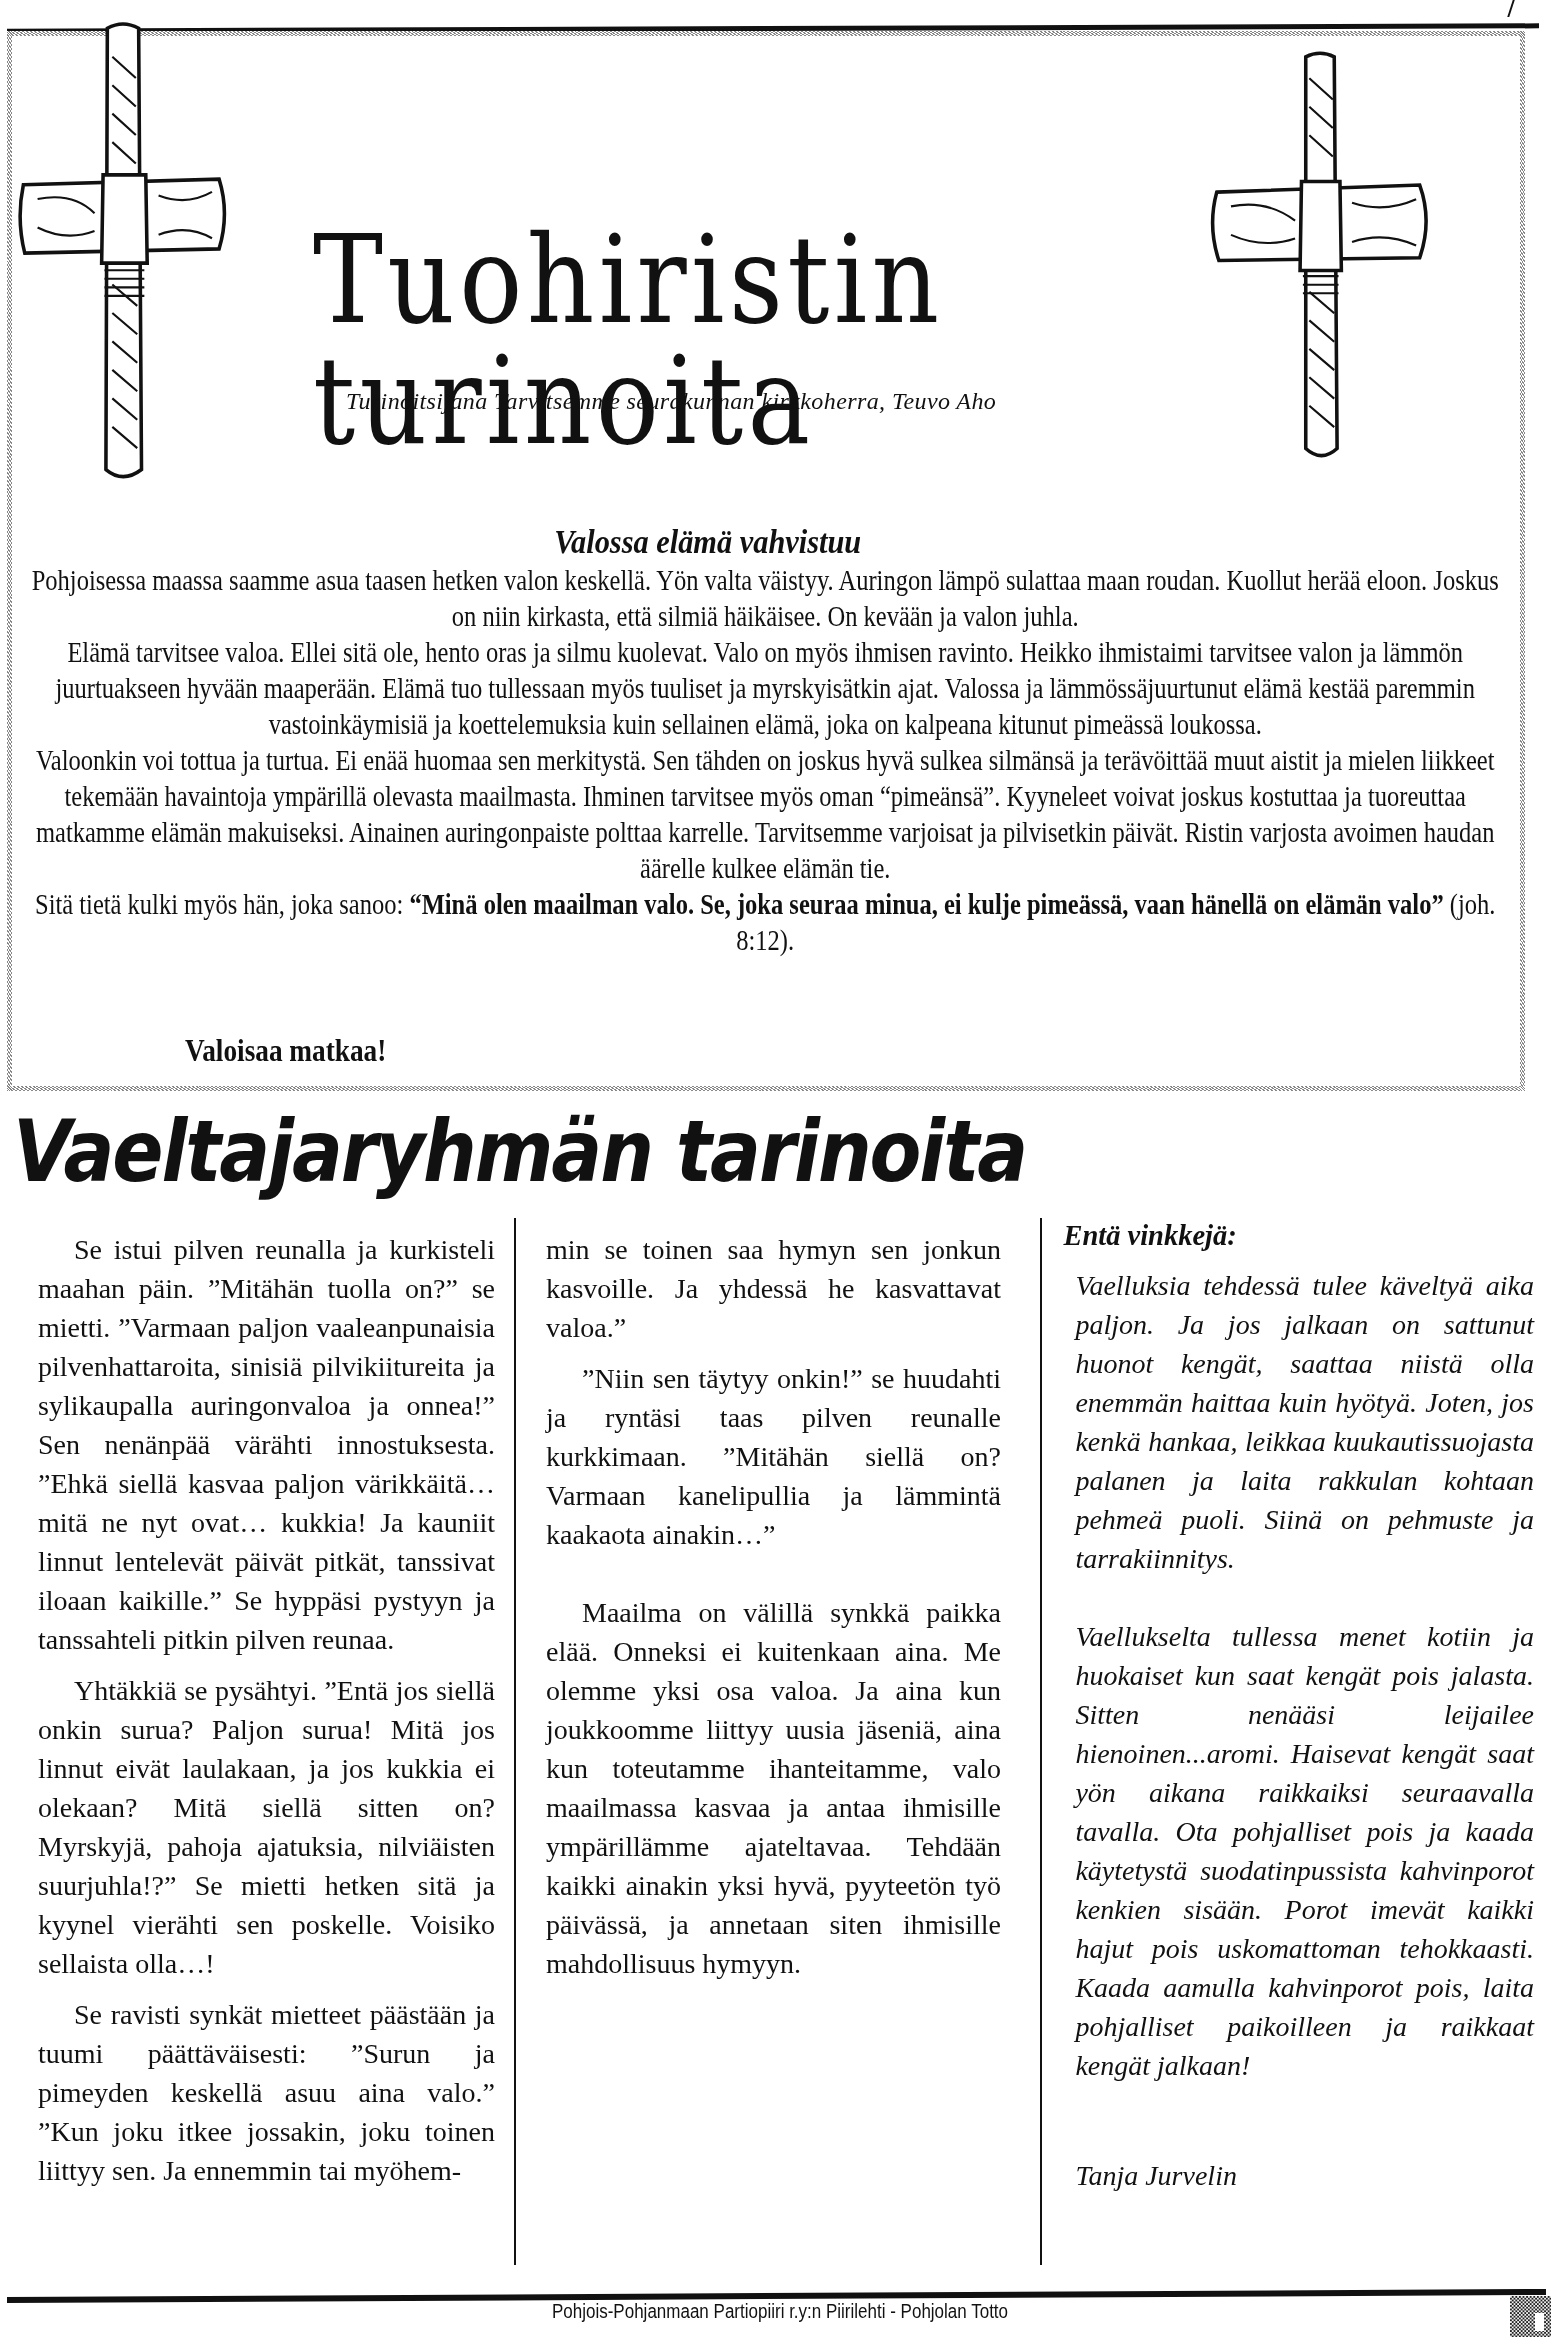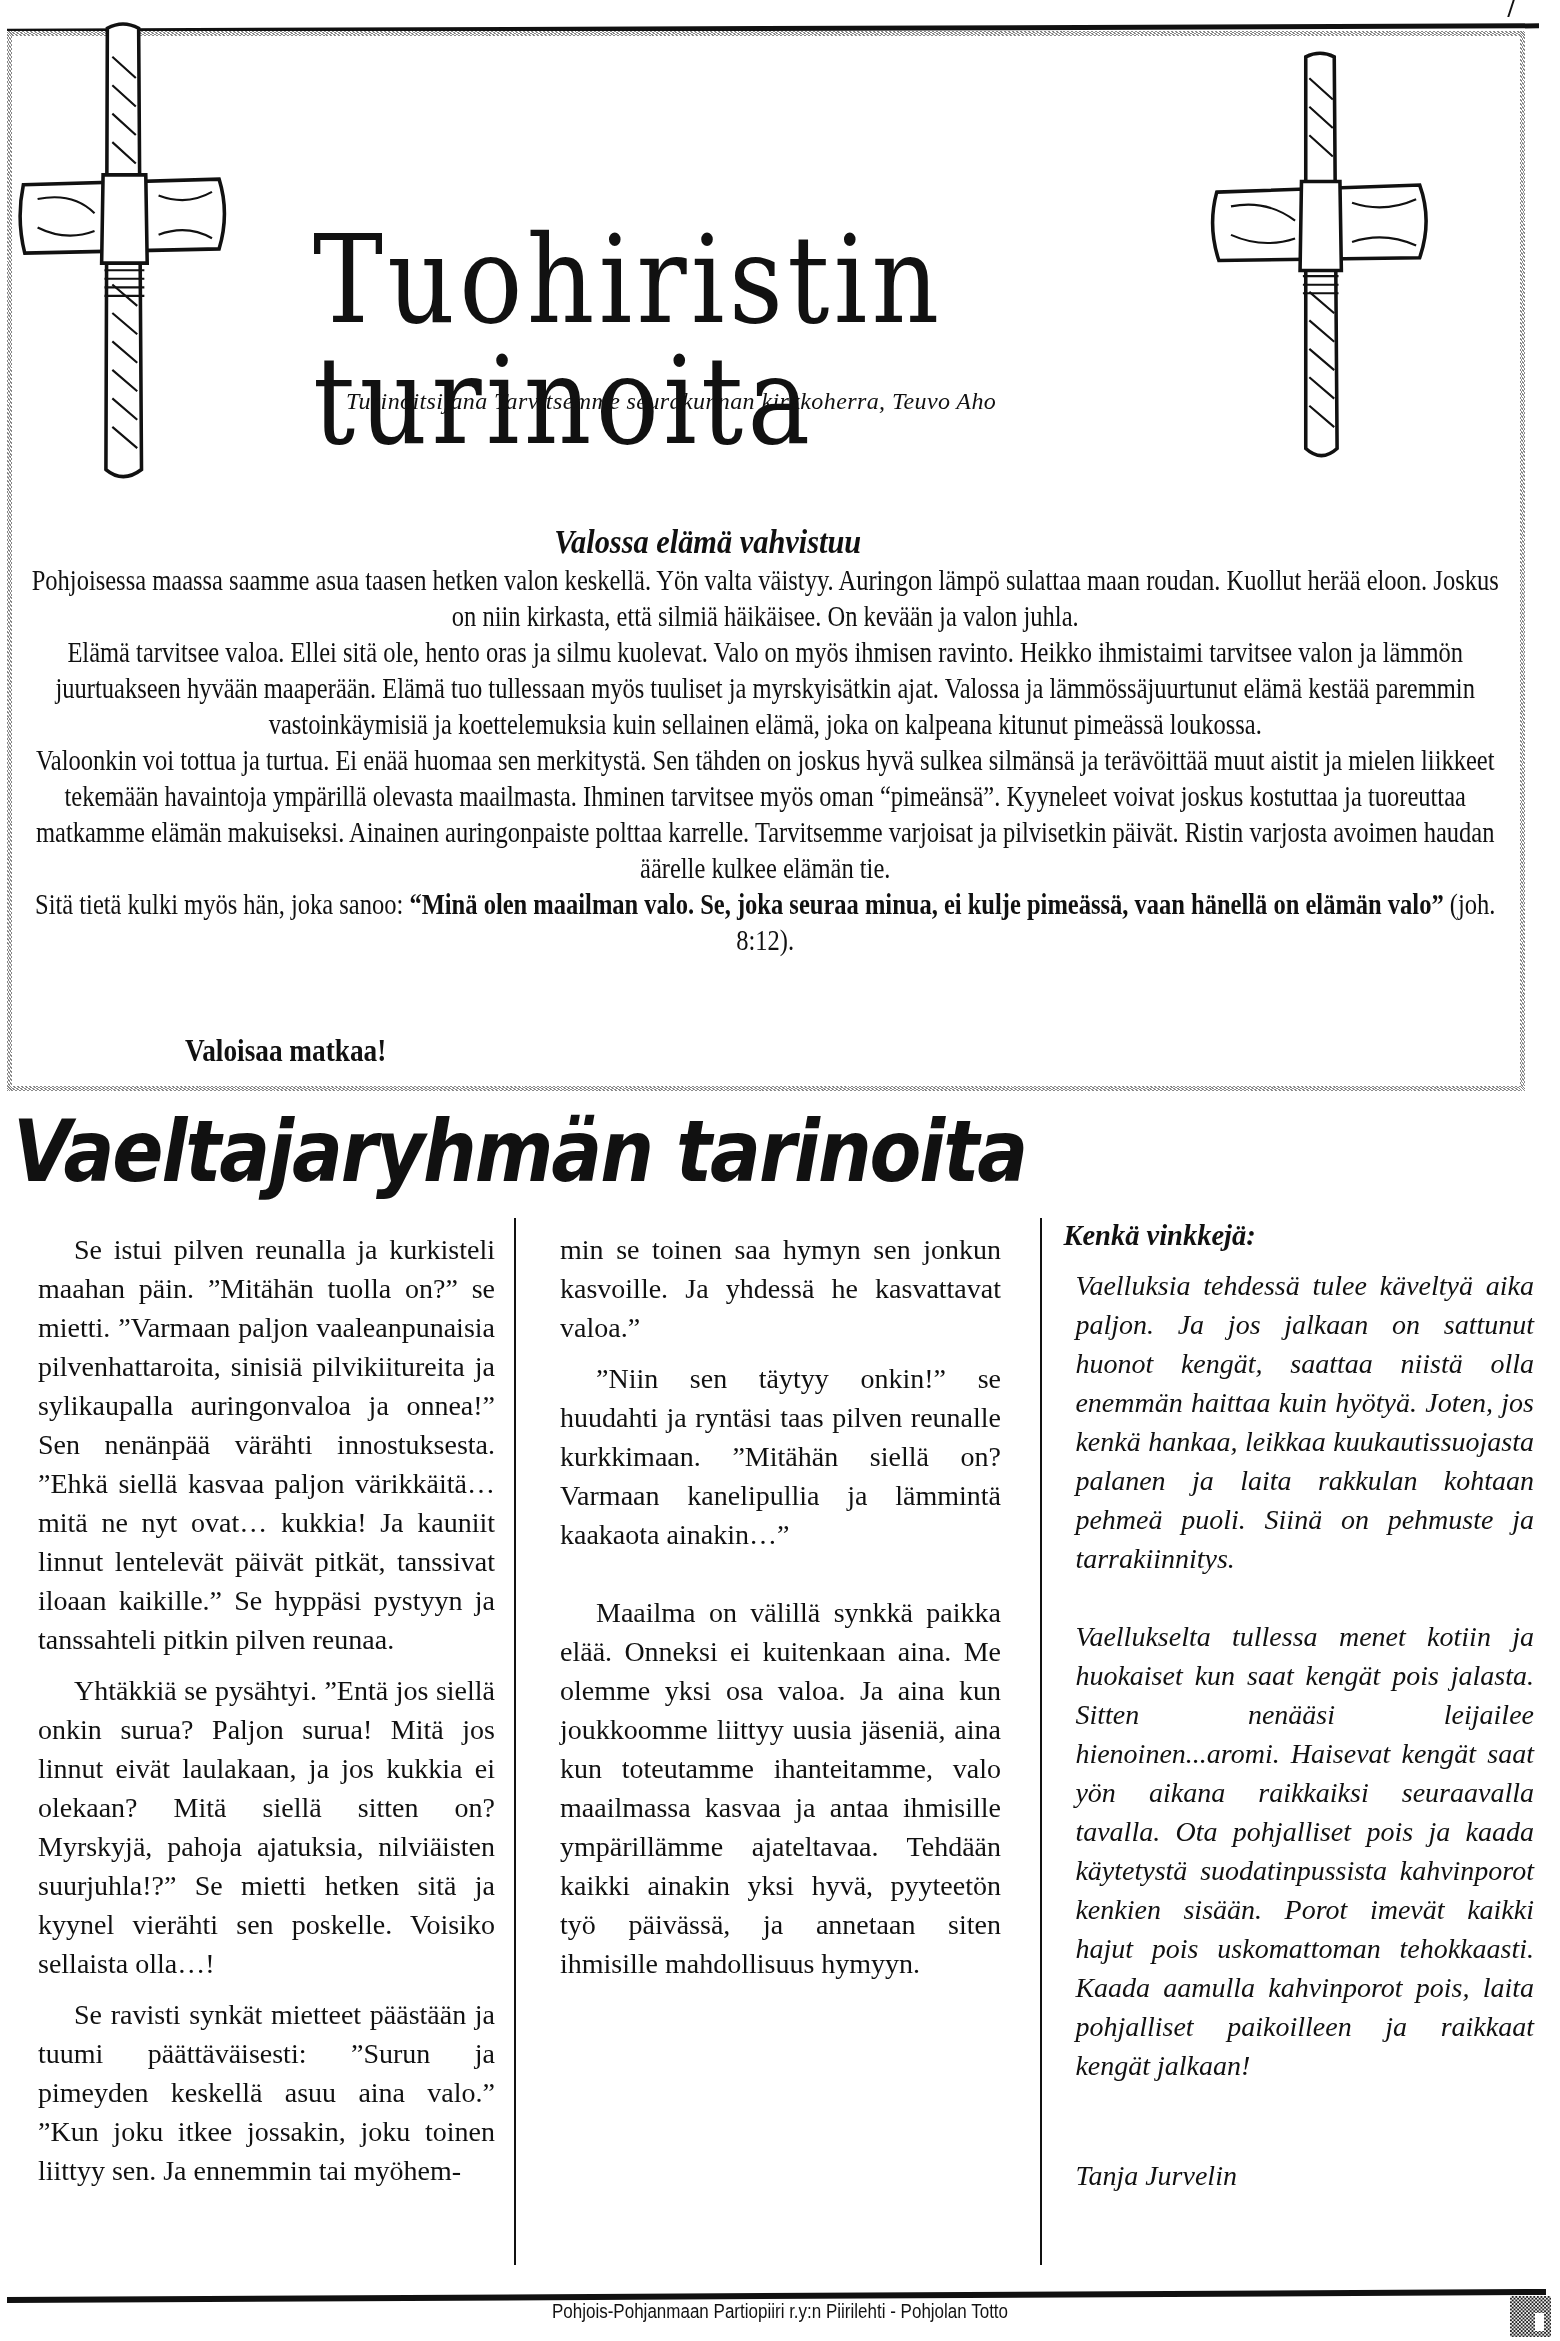--- a/index.html
+++ b/index.html
@@ -16,21 +16,21 @@
   .subtitle { position: absolute; left: 346px; top: 388px; font-style: italic; font-size: 24px; letter-spacing: 0.4px; }
   .top-article { position: absolute; left: 26px; top: 524px; width: 1482px; text-align: center; }
   .top-article h2 { margin: 0 0 2.8px 0; font-style: italic; font-weight: bold; font-size: 33px; line-height: 1.1; transform: scaleX(0.92); transform-origin: left; }
   .top-article p { margin: 0; font-size: 28.5px; line-height: 36px; transform: scaleX(0.86); transform-origin: left; width: 116%; }
   .top-article .bold { font-weight: bold; }
   .closing { position: absolute; left: 185px; top: 1033px; font-weight: bold; font-size: 31px; transform: scaleX(0.88); transform-origin: left; }
   .big-heading { position: absolute; left: 13px; top: 1108px; font-family: "DejaVu Sans", sans-serif; font-weight: bold; font-style: italic; font-size: 77px; letter-spacing: -2.1px; line-height: 1; transform: scaleX(0.98) scaleY(1.12); transform-origin: left top; }
   .cols { position: absolute; left: 0; top: 1218px; width: 1560px; height: 1047px; }
   .col { position: absolute; top: 0; box-sizing: border-box; }
   .col1 { left: 26px; width: 481px; }
-  .col2 { left: 514px; width: 499px; border-left: 2.1px solid #111; padding-left: 32px; height: 1047px; }
+  .col2 { left: 514px; width: 499px; border-left: 2.1px solid #111; padding-left: 18px; height: 1047px; }
   .col3 { left: 1040px; width: 506px; border-left: 2.1px solid #111; padding-left: 21.4px; height: 1047px; }
   .col p { margin: 12px; font-size: 28px; line-height: 39px; text-align: justify; }
   .col p.indent { text-indent: 36px; }
   .col p.gap { margin-top: 39px; }
   .col3 p { font-style: italic; }
   .col3 h3 { margin: 0; font-style: italic; font-weight: bold; font-size: 28.5px; line-height: 36px; }
   .signature { text-align: right; margin-top: 71px !important; font-style: italic; padding-right: 7.1px; }
   .bottom-rule { position: absolute; left: 7.1px; top: 2293px; width: 1539px; height: 5.7px; background: #111; transform: rotate(-0.3deg); }
   .footer { position: absolute; left: 0; top: 2300px; width: 1560px; text-align: center; font-family: "Liberation Sans", sans-serif; font-size: 20px; transform: scaleX(0.85); }
   .corner-mark { position: absolute; left: 1510px; top: 2296px; width: 41px; height: 41px;
@@ -94,21 +94,21 @@
     <p class="indent">Se istui pilven reunalla ja kurkisteli maahan päin. ”Mitähän tuolla on?” se mietti. ”Varmaan paljon vaaleanpunaisia pilvenhattaroita, sinisiä pilvikiitureita ja sylikaupalla auringonvaloa ja onnea!” Sen nenänpää värähti innostuksesta. ”Ehkä siellä kasvaa paljon värikkäitä… mitä ne nyt ovat… kukkia! Ja kauniit linnut lentelevät päivät pitkät, tanssivat iloaan kaikille.” Se hyppäsi pystyyn ja tanssahteli pitkin pilven reunaa.</p>
     <p class="indent">Yhtäkkiä se pysähtyi. ”Entä jos siellä onkin surua? Paljon surua! Mitä jos linnut eivät laulakaan, ja jos kukkia ei olekaan? Mitä siellä sitten on? Myrskyjä, pahoja ajatuksia, nilviäisten suurjuhla!?” Se mietti hetken sitä ja kyynel vierähti sen poskelle. Voisiko sellaista olla…!</p>
     <p class="indent">Se ravisti synkät mietteet päästään ja tuumi päättäväisesti: ”Surun ja pimeyden keskellä asuu aina valo.” ”Kun joku itkee jossakin, joku toinen liittyy sen. Ja ennemmin tai myöhem-</p>
   </div>
   <div class="col col2">
     <p>min se toinen saa hymyn sen jonkun kasvoille. Ja yhdessä he kasvattavat valoa.”</p>
     <p class="indent">”Niin sen täytyy onkin!” se huudahti ja ryntäsi taas pilven reunalle kurkkimaan. ”Mitähän siellä on? Varmaan kanelipullia ja lämmintä kaakaota ainakin…”</p>
     <p class="indent gap">Maailma on välillä synkkä paikka elää. Onneksi ei kuitenkaan aina. Me olemme yksi osa valoa. Ja aina kun joukkoomme liittyy uusia jäseniä, aina kun toteutamme ihanteitamme, valo maailmassa kasvaa ja antaa ihmisille ympärillämme ajateltavaa. Tehdään kaikki ainakin yksi hyvä, pyyteetön työ päivässä, ja annetaan siten ihmisille mahdollisuus hymyyn.</p>
   </div>
   <div class="col col3">
-    <h3>Kenkä vinkkejä:</h3>
+    <h3>Entä vinkkejä:</h3>
     <p>Vaelluksia tehdessä tulee käveltyä aika paljon. Ja jos jalkaan on sattunut huonot kengät, saattaa niistä olla enemmän haittaa kuin hyötyä. Joten, jos kenkä hankaa, leikkaa kuukautissuojasta palanen ja laita rakkulan kohtaan pehmeä puoli. Siinä on pehmuste ja tarrakiinnitys.</p>
     <p class="gap">Vaellukselta tullessa menet kotiin ja huokaiset kun saat kengät pois jalasta. Sitten nenääsi leijailee hienoinen...aromi. Haisevat kengät saat yön aikana raikkaiksi seuraavalla tavalla. Ota pohjalliset pois ja kaada käytetystä suodatinpussista kahvinporot kenkien sisään. Porot imevät kaikki hajut pois uskomattoman tehokkaasti. Kaada aamulla kahvinporot pois, laita pohjalliset paikoilleen ja raikkaat kengät jalkaan!</p>
     <p class="signature">Tanja Jurvelin</p>
   </div>
 </div>
 
 <div class="bottom-rule"></div>
 <div class="footer">Pohjois-Pohjanmaan Partiopiiri r.y:n Piirilehti - Pohjolan Totto</div>
 <div class="corner-mark">
     <span></span>

